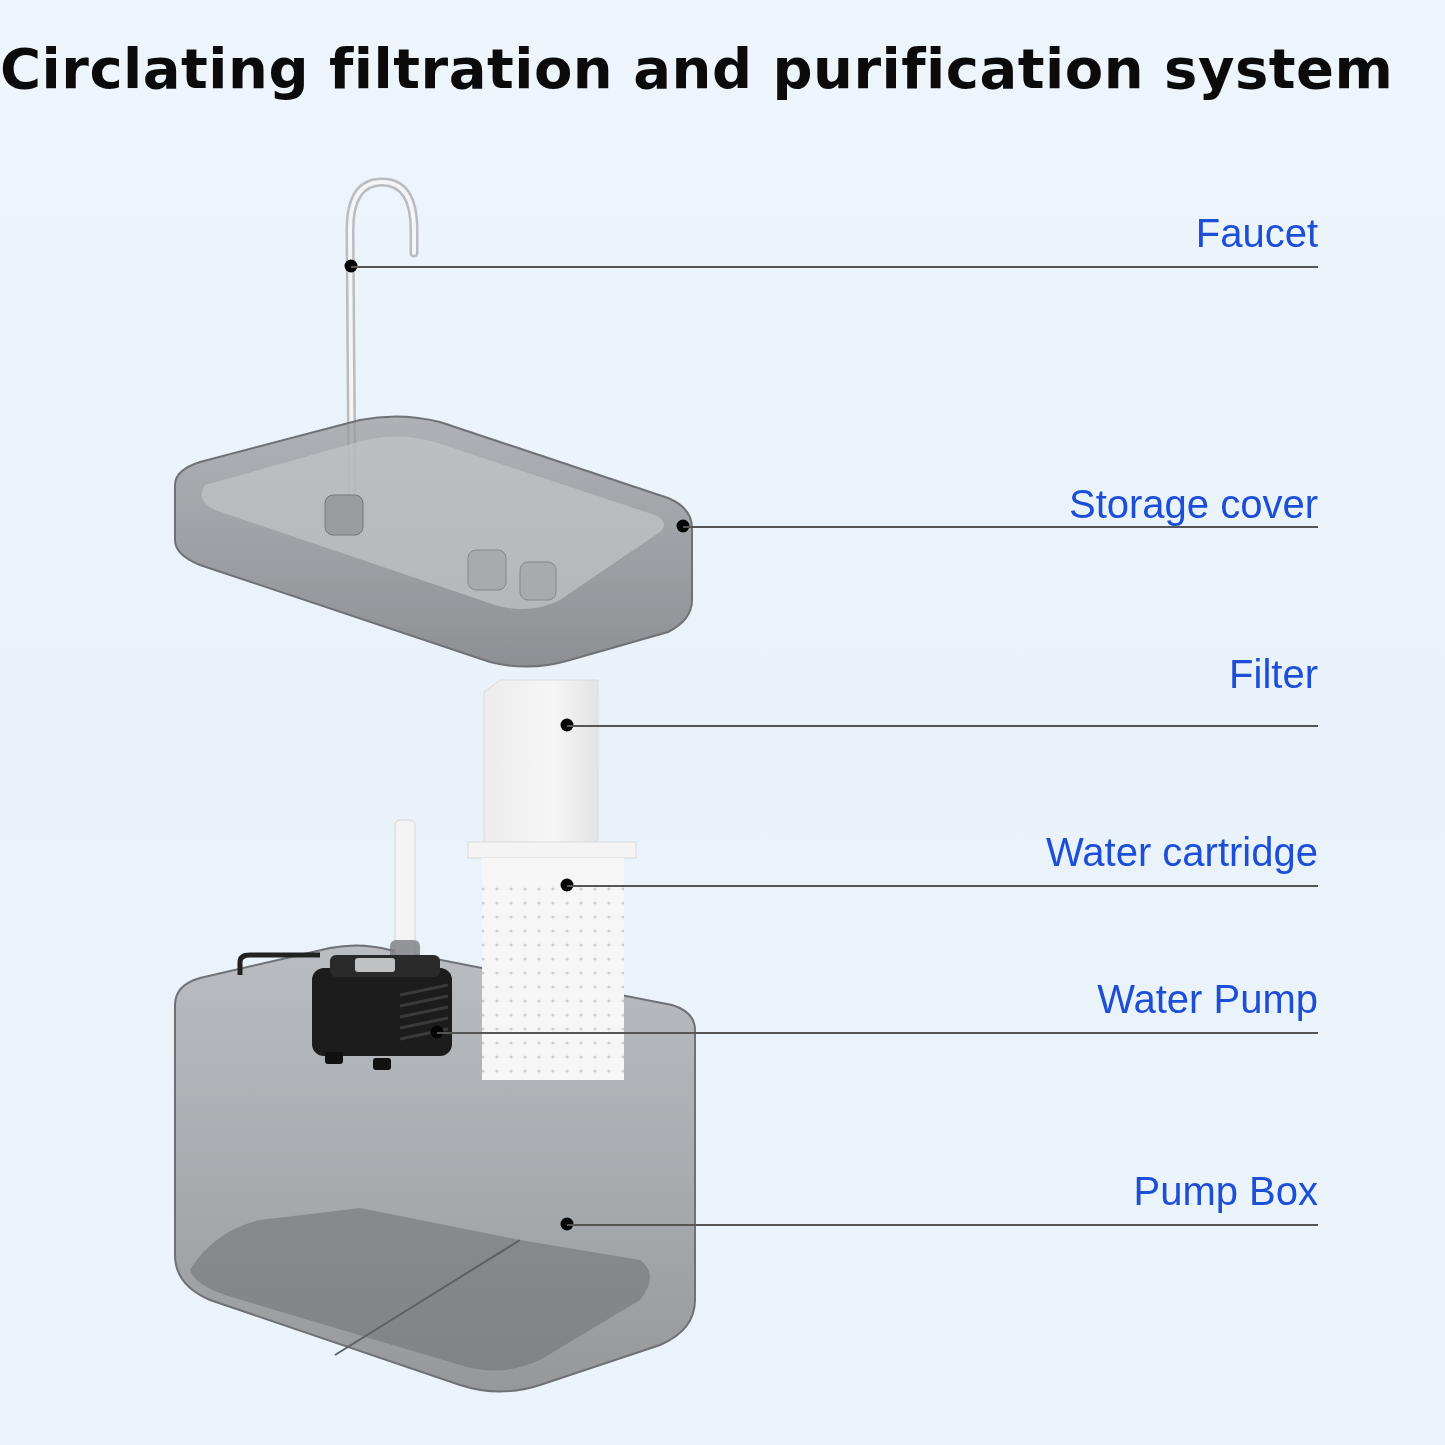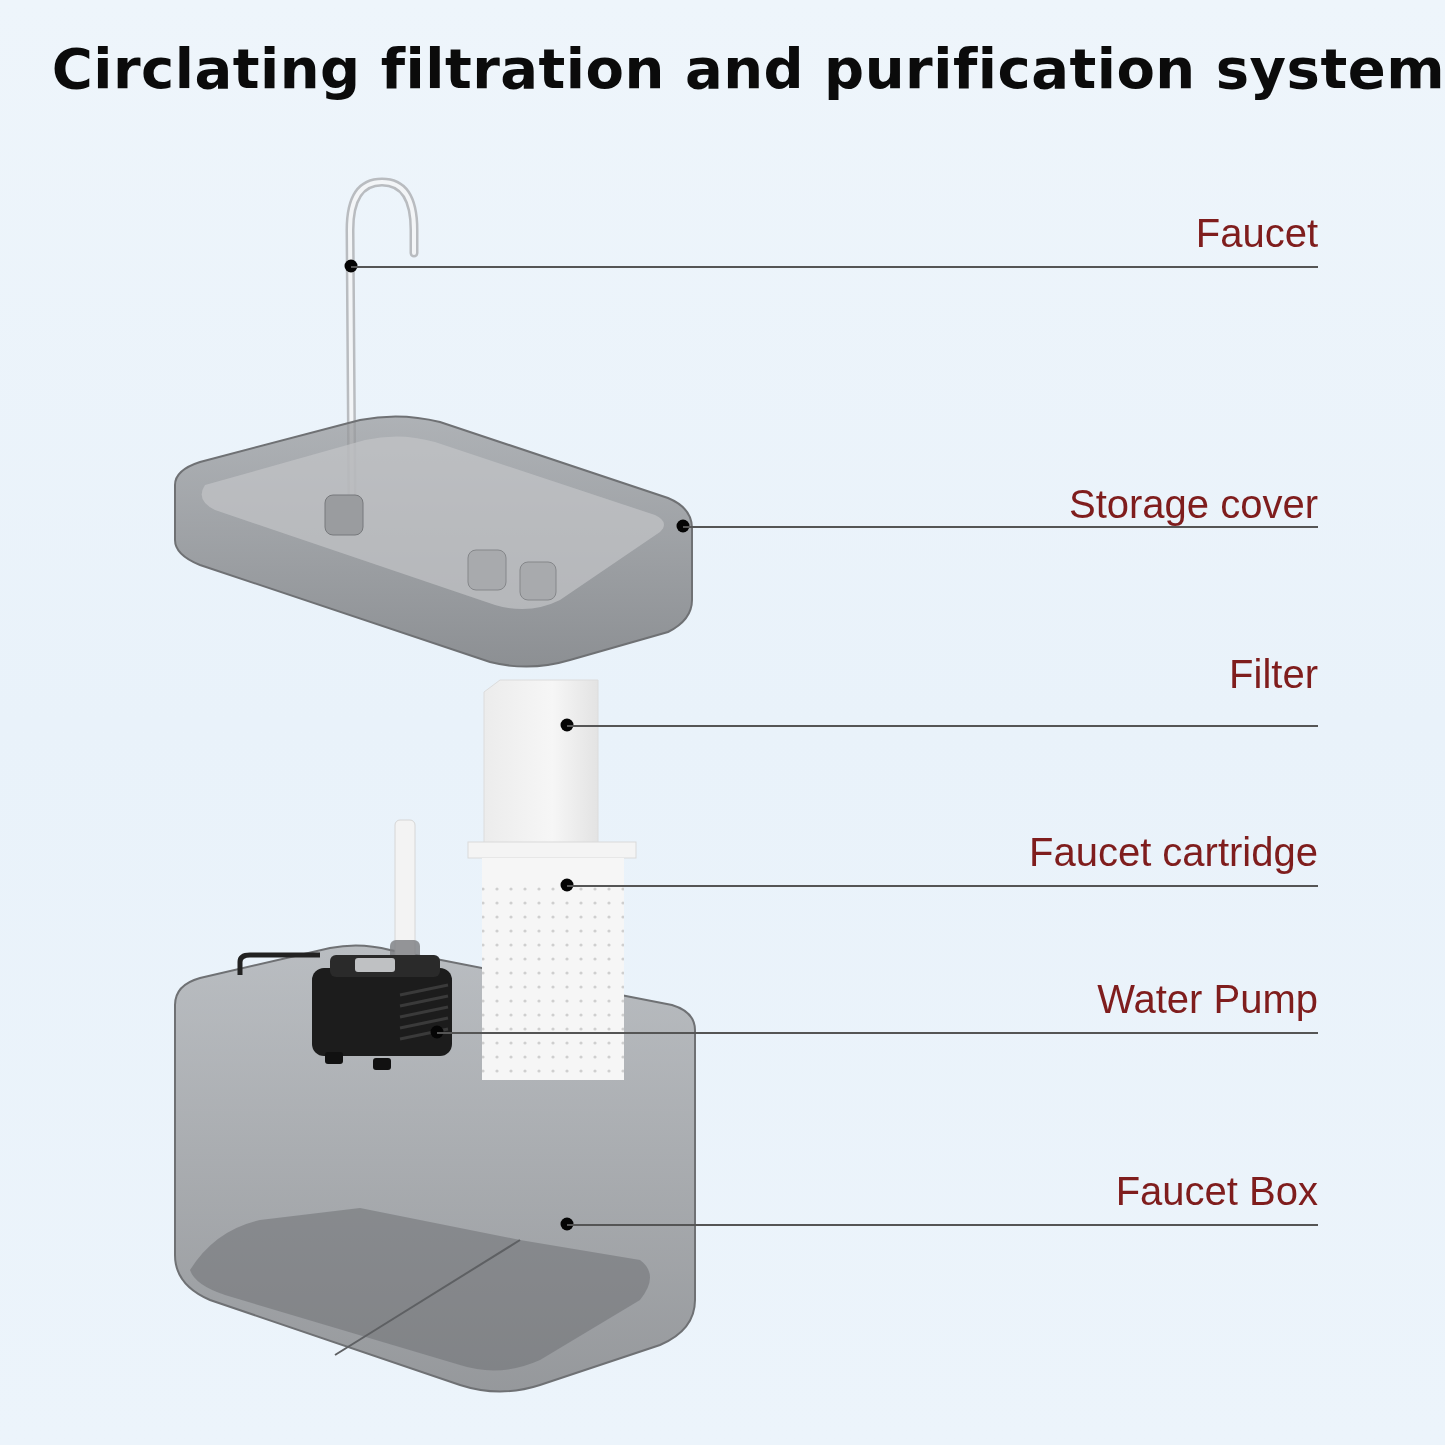--- a/index.html
+++ b/index.html
@@ -3,26 +3,26 @@
 <meta charset="utf-8">
 <style>
   html, body { margin:0; padding:0; }
   body {
     width:1445px; height:1445px; overflow:hidden;
     background: linear-gradient(180deg, #eef5fb 0%, #e9f2fa 50%, #ecf4fb 100%);
     position:relative;
     font-family: "Liberation Sans", sans-serif;
   }
   .title {
-    position:absolute; left:0; top:36px; width:1445px; text-align:right;
+    position:absolute; left:0; top:36px; width:1445px; text-align:left;
     font-family:"DejaVu Sans", sans-serif; font-weight:bold; font-size:56px;
     color:#0b0b0b; letter-spacing:0.5px;
   }
   .label {
-    position:absolute; right:127px; font-size:40px; color:#7f1d1d;
+    position:absolute; right:127px; font-size:40px; color:#1d4ed8;
     text-align:right; white-space:nowrap;
     font-family:"Liberation Sans", sans-serif;
   }
   .leader {
     position:absolute; height:1.5px; background:#555; right:127px;
   }
   .dot {
     position:absolute; width:13px; height:13px; border-radius:50%;
     background:#050505; transform:translate(-50%,-50%);
   }
@@ -108,21 +108,21 @@
 <div class="dot" style="left:683px; top:526px;"></div>
 <div class="leader" style="top:526px; left:683px;"></div>
 <div class="label" style="top:482px;">Storage cover</div>
 
 <div class="dot" style="left:567px; top:725px;"></div>
 <div class="leader" style="top:725px; left:567px;"></div>
 <div class="label" style="top:652px;">Filter</div>
 
 <div class="dot" style="left:567px; top:885px;"></div>
 <div class="leader" style="top:885px; left:567px;"></div>
-<div class="label" style="top:830px;">Faucet cartridge</div>
+<div class="label" style="top:830px;">Water cartridge</div>
 
 <div class="dot" style="left:437px; top:1032px;"></div>
 <div class="leader" style="top:1032px; left:437px;"></div>
 <div class="label" style="top:977px;">Water Pump</div>
 
 <div class="dot" style="left:567px; top:1224px;"></div>
 <div class="leader" style="top:1224px; left:567px;"></div>
-<div class="label" style="top:1169px;">Faucet Box</div>
+<div class="label" style="top:1169px;">Pump Box</div>
 
 </body></html>

